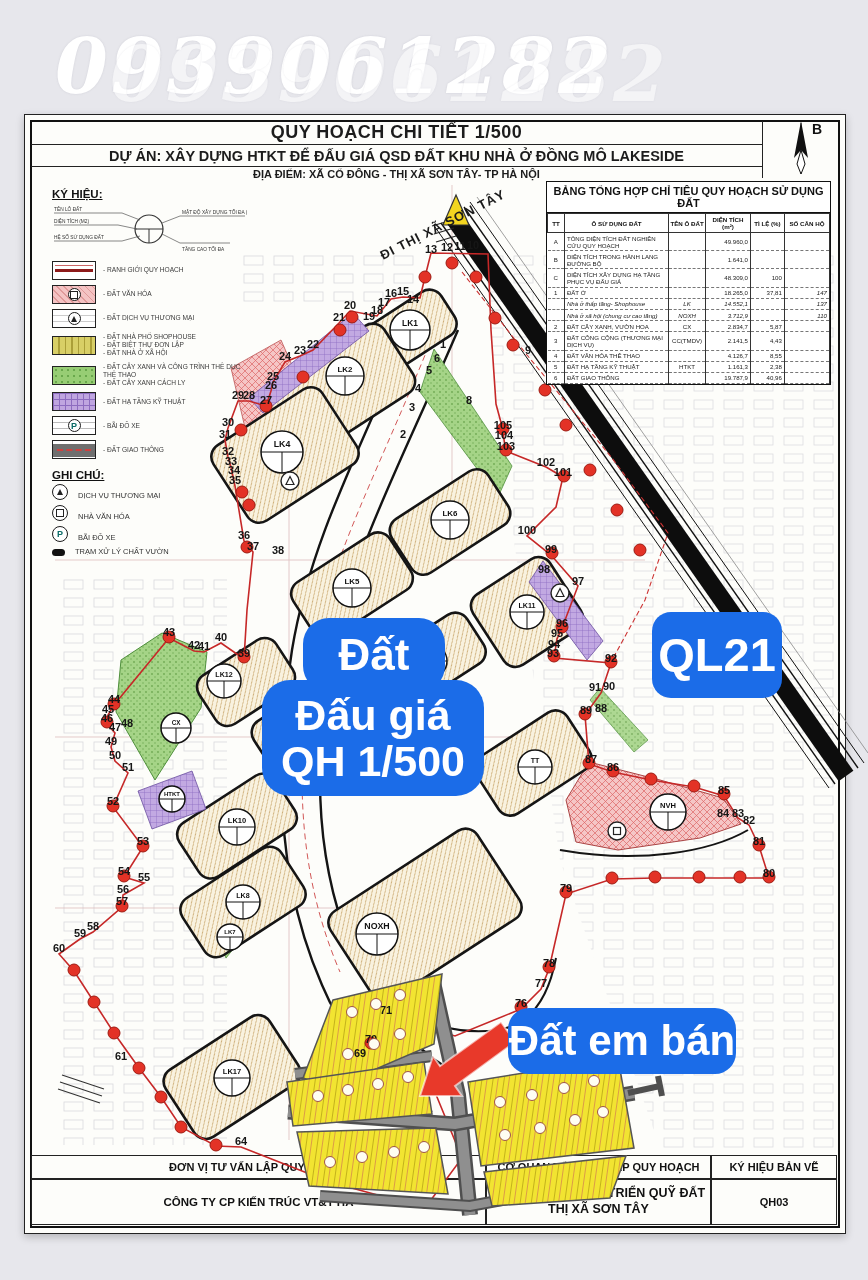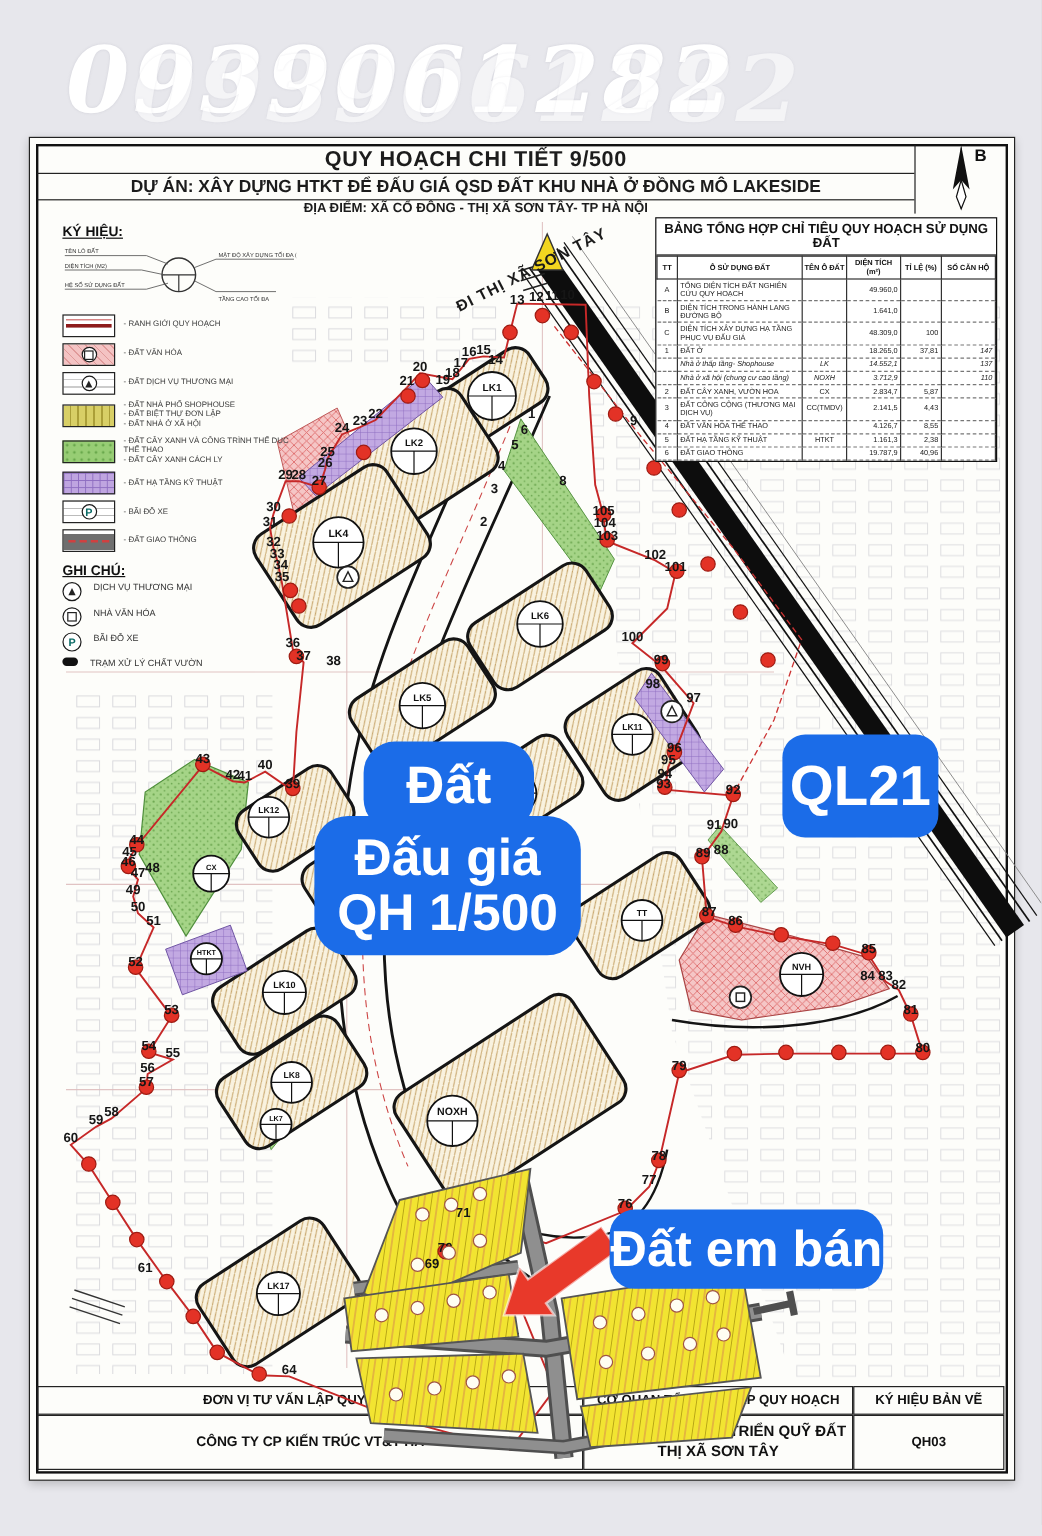--- a/index.html
+++ b/index.html
@@ -42,21 +42,21 @@
   .sw-parking{background:repeating-linear-gradient(#fff 0 5px,#bbb 5px 6px);}
   .sw-road{background:linear-gradient(#fff 0 3px,#6f6f6f 3px 16px,#fff 16px);}
   .sw-road::before{content:"";position:absolute;left:4px;right:4px;top:8px;border-top:2px dashed #d04040;}
   .ns{width:16px;height:16px;border:1.5px solid #1b1b1b;border-radius:50%;display:flex;align-items:center;
       justify-content:center;flex:none;font-weight:bold;font-size:9px;color:#0a6b66;background:#fff;box-sizing:border-box;}
   .ns.small{width:13px;height:13px;}
   .ns.waste{border:none;border-radius:4px;background:#111;width:13px;height:7px;}
   .shape-tri{width:0;height:0;border-left:3.5px solid transparent;border-right:3.5px solid transparent;border-bottom:6px solid #222;}
   .shape-sq{width:6px;height:6px;border:1.3px solid #222;}
   .notes{margin-top:10px;}
-  .note-row{display:flex;gap:10px;align-items:flex-start;margin-bottom:5px;font-size:7.5px;color:#333;}
+  .note-row{display:flex;gap:10px;align-items:flex-end;margin-bottom:5px;font-size:7.5px;color:#333;}
   
   .sumtab{position:absolute;left:546px;top:181px;width:285px;z-index:3;background:#fff;
           border:1.6px solid #111;box-sizing:border-box;}
   .sum-title{font-size:11px;font-weight:bold;text-align:center;padding:3px 2px;border-bottom:1.2px solid #111;color:#111;}
   table.sum{border-collapse:collapse;width:100%;}
   table.sum th{border:.8px solid #333;font-size:6.2px;padding:2px 1px;color:#111;}
   table.sum td{border-right:.8px solid #333;border-bottom:.8px dashed #777;font-size:6.1px;
                padding:1.6px 2px;color:#1a1a1a;}
   table.sum td:nth-child(1){text-align:center;}
   table.sum td:nth-child(3){text-align:center;}
@@ -89,21 +89,21 @@
 <div class="page">
 
   <div class="wm wm1">0939061282</div>
   <div class="wm wm2">0939061282</div>
 
   <div class="sheet">
     <div class="sheet-inner"></div>
   </div>
 
   <div class="titleblock">
-    <div class="t-row t1">QUY HOẠCH CHI TIẾT 9/500</div>
+    <div class="t-row t1">QUY HOẠCH CHI TIẾT 1/500</div>
     <div class="t-row t2">DỰ ÁN: XÂY DỰNG HTKT ĐỂ ĐẤU GIÁ QSD ĐẤT KHU NHÀ Ở ĐỒNG MÔ LAKESIDE</div>
     <div class="t-row t3">ĐỊA ĐIỂM: XÃ CỔ ĐÔNG - THỊ XÃ SƠN TÂY- TP HÀ NỘI</div>
   </div>
   <div class="title-sep"></div>
   <svg class="compass" width="72" height="60" viewBox="0 0 72 60">
     <line x1="33" y1="5" x2="33" y2="56" stroke="#444" stroke-width="1"></line>
     <polygon points="33,3 40,40 33,32 26,40" fill="#111"></polygon>
     <polygon points="33,32 37,46 33,56 29,46" fill="#fff" stroke="#111" stroke-width="1"></polygon>
     <text x="44" y="16" font-size="14" font-weight="bold" fill="#111">B</text>
   </svg>

